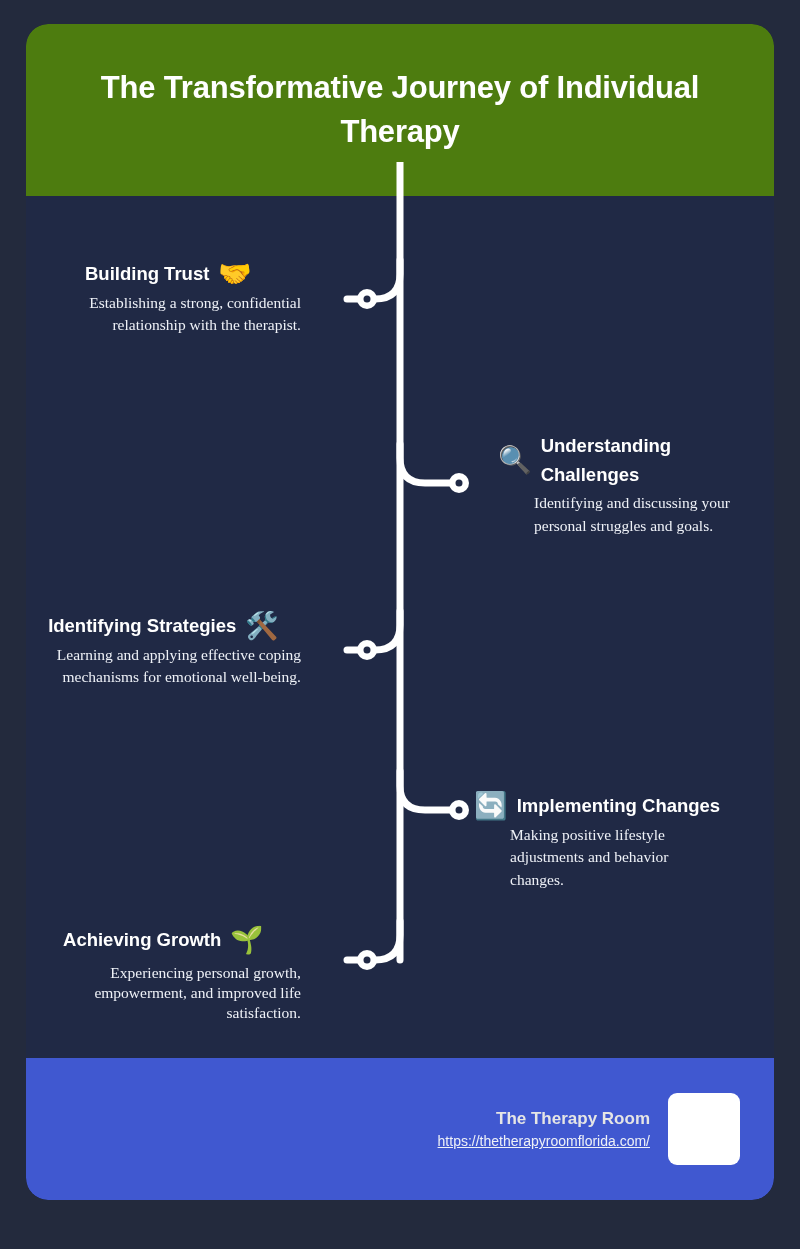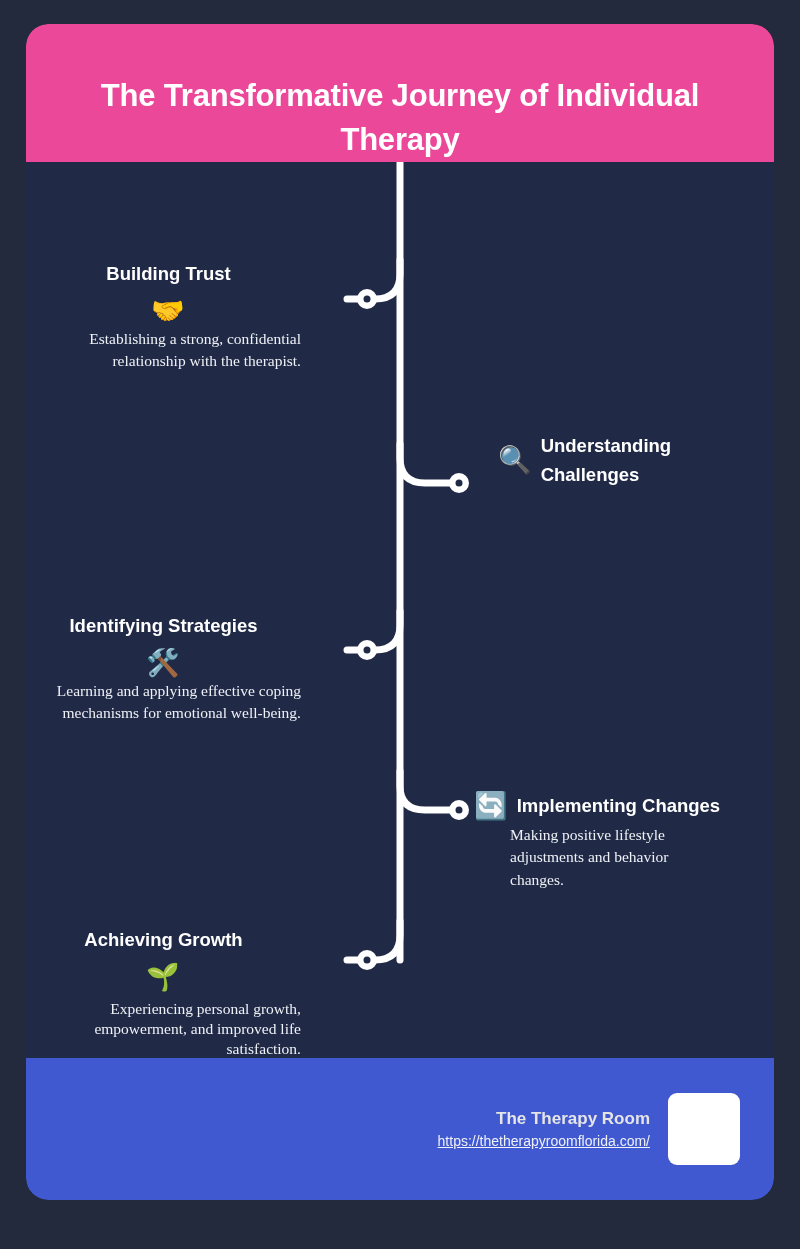--- a/index.html
+++ b/index.html
@@ -18,25 +18,25 @@
     width:748px; height:1176px;
     background:#202945;
     border-radius:22px;
     overflow:hidden;
   }
 
   
   .header {
     position:absolute;
     left:0; top:0;
-    width:100%; height:138px;
-    background:#ec4899;
+    width:100%; height:172px;
+    background:#4d7c0f;
     border-radius:22px 22px 0 0;
     display:flex;
-    align-items:flex-end;
+    align-items:center;
     justify-content:center;
     padding:0 38px;
   }
   .header-title {
     color:#ffffff;
     font-size:31px;
     font-weight:bold;
     line-height:1.42;
     text-align:center;
     letter-spacing:-0.2px;
@@ -78,21 +78,21 @@
 
   .item-left  { text-align:right; }
   .item-right { text-align:left;  }
 
   .item-head {
     display:flex;
     align-items:center;
     gap:9px;
     margin-bottom:3px;
   }
-  .item-left .item-head  { justify-content:center;flex-direction:column; }
+  .item-left .item-head  { justify-content:center; }
   .item-right .item-head { justify-content:flex-start; }
 
   .item-title {
     color:#ffffff;
     font-size:18.5px;
     font-weight:bold;
     line-height:1.55;
   }
   .item-icon {
     font-size:27px;
@@ -179,20 +179,21 @@
         <span class="item-icon">🤝</span>
       </div>
       <div class="item-desc">Establishing a strong, confidential relationship with the therapist.</div>
     </div>
 
     <div class="item item-right" style="left:472px; top:270px; width:268px;">
       <div class="item-head">
         <span class="item-icon">🔍</span>
         <span class="item-title" style="max-width:205px;">Understanding Challenges</span>
       </div>
+      <div class="item-desc" style="padding-left:36px;">Identifying and discussing your personal struggles and goals.</div>
     </div>
 
     <div class="item item-left" style="left:0px; top:450px; width:275px;">
       <div class="item-head">
         <span class="item-title">Identifying Strategies</span>
         <span class="item-icon">🛠️</span>
       </div>
       <div class="item-desc">Learning and applying effective coping mechanisms for emotional well-being.</div>
     </div>
 

